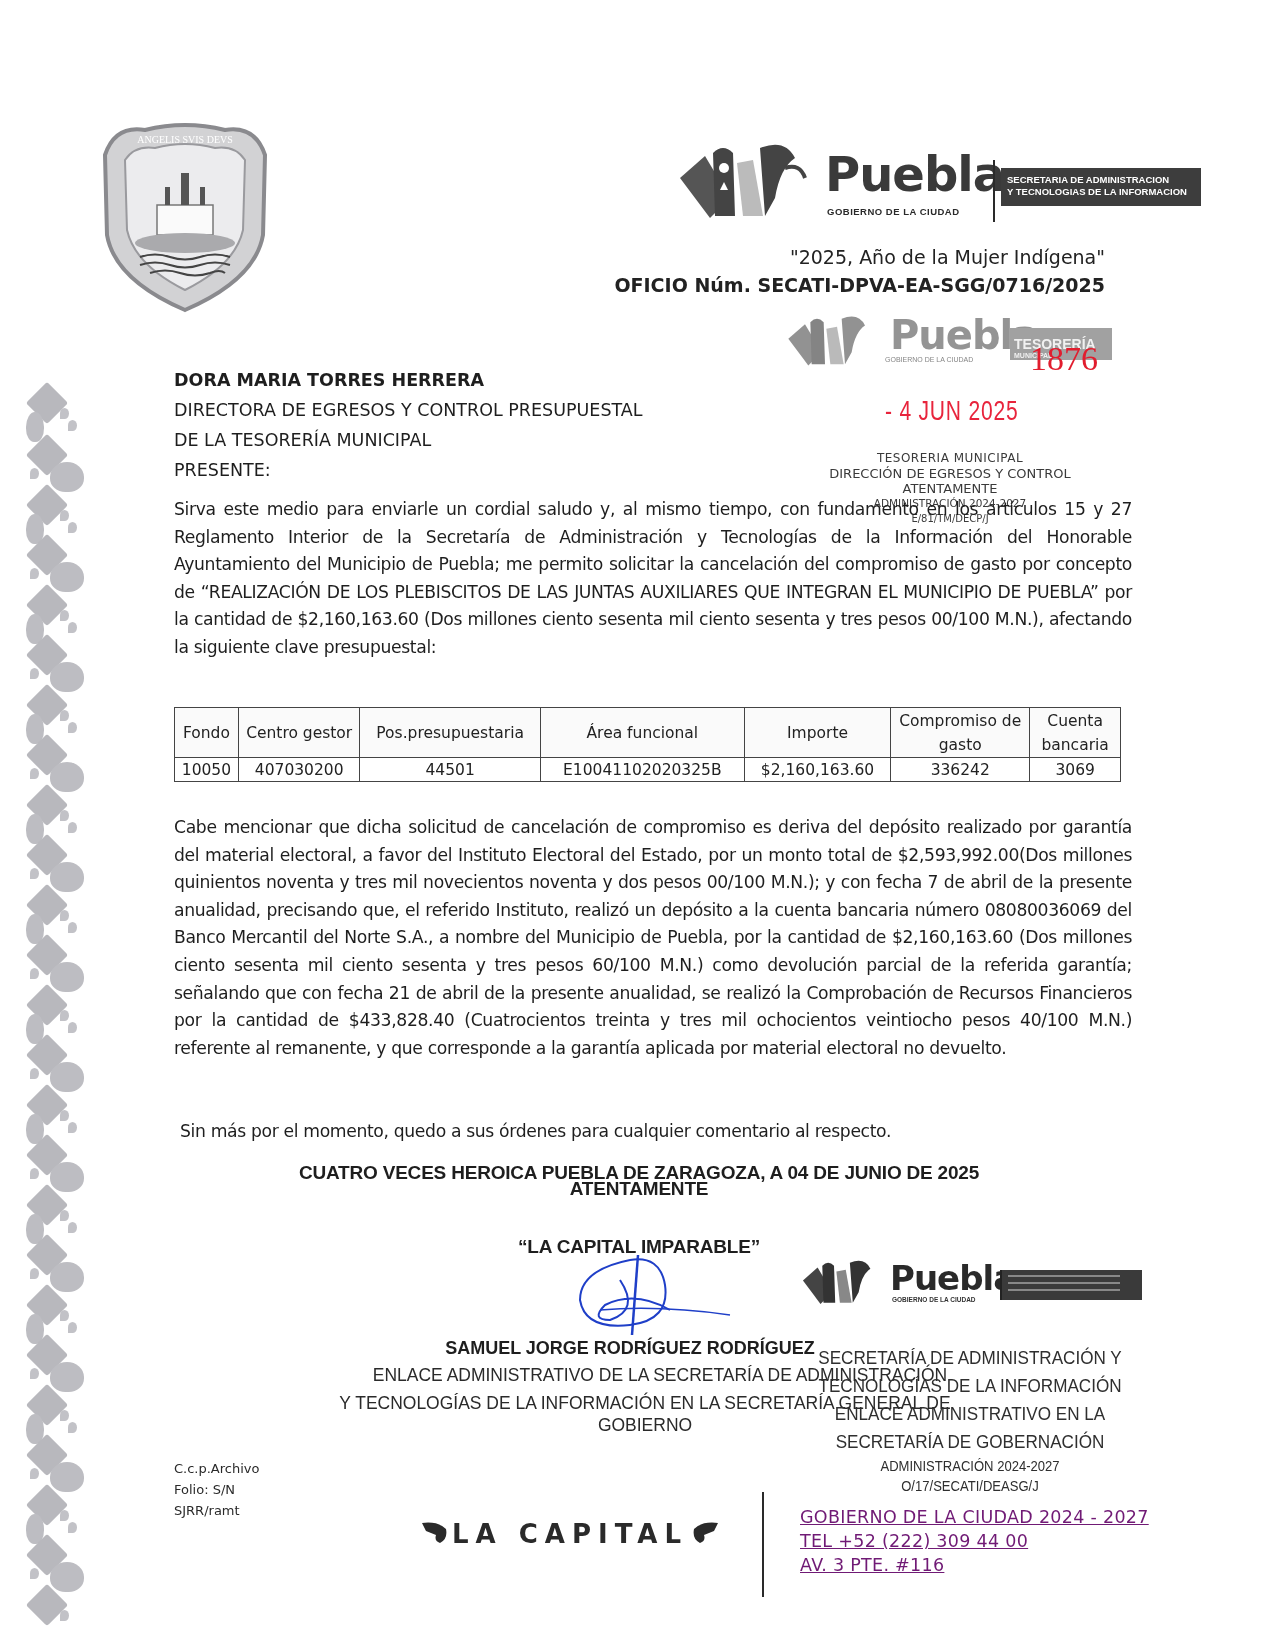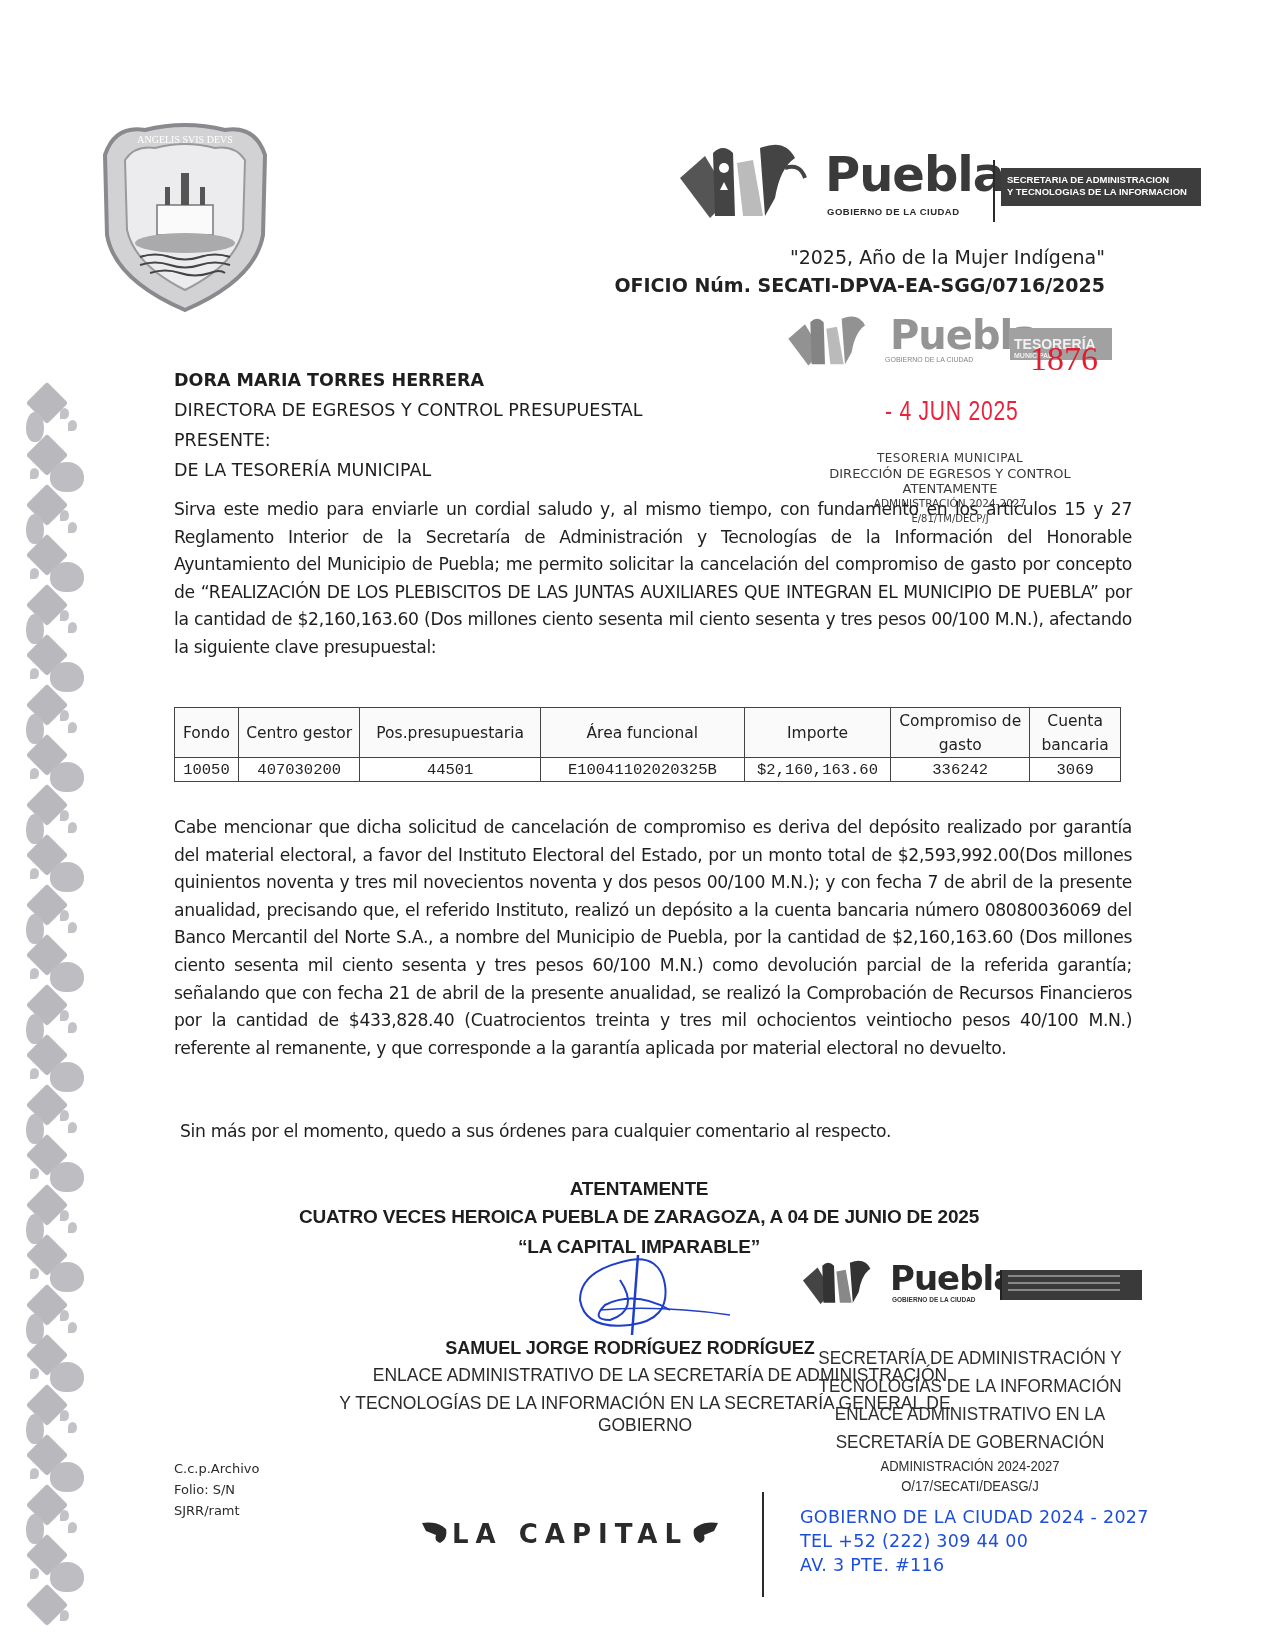--- a/index.html
+++ b/index.html
@@ -48,26 +48,26 @@
   
   .para { position: absolute; left: 174px; width: 958px; font-size: 17.2px; line-height: 27.6px; text-align: justify; font-family: "DejaVu Sans", sans-serif; color: #1e1e1e; letter-spacing: -0.35px; }
   .para1 { top: 496px; }
   .para2 { top: 814px; }
   .para3 { top: 1118px; left: 180px; }
 
   
   .budget-table { position: absolute; left: 174px; top: 707px; width: 947px; border-collapse: collapse; font-family: "DejaVu Sans", sans-serif; font-size: 15.5px; color: #222; }
   .budget-table th, .budget-table td { border: 1.5px solid #444; text-align: center; padding: 0 4px; }
   .budget-table th { font-weight: normal; height: 50px; line-height: 24px; background: #fafafa; }
-  .budget-table td { height: 24px; line-height: 22px; font-family: Liberation Mono, monospace; }
+  .budget-table td { height: 24px; line-height: 22px; }
 
   
   .closing { position: absolute; left: 174px; width: 930px; text-align: center; font-weight: bold; font-family: "Liberation Sans", sans-serif; color: #1e1e1e; font-size: 19px; letter-spacing: -0.2px; }
   .att { top: 1178px; }
-  .city { top: 1206px; }
+  .city { top: 1162px; }
   .slogan { top: 1236px; }
 
   .signature { position: absolute; left: 560px; top: 1250px; width: 260px; height: 90px; }
 
   .sign-logo { position: absolute; left: 800px; top: 1256px; width: 345px; height: 60px; }
   .sign-word { position: absolute; left: 90px; top: 2px; font-size: 34px; font-weight: bold; color: #2a2a2a; font-family: "DejaVu Sans", sans-serif; letter-spacing: -1px; }
   .sign-sub { position: absolute; left: 92px; top: 40px; font-size: 6.5px; font-weight: bold; color: #333; }
   .sign-box { position: absolute; left: 200px; top: 14px; width: 142px; height: 30px; background: #3a3a3a; border-left: 2px solid #222; }
   .sign-box span { display: block; height: 2px; margin: 5px 6px 0; background: #888; width: 80%; }
 
@@ -81,21 +81,21 @@
   .seal-text .s.small { font-size: 14.5px; line-height: 20px; }
   .seal-text .s.code { font-size: 14.5px; line-height: 20px; }
 
   .cc { position: absolute; left: 174px; top: 1458px; font-size: 13px; line-height: 21px; color: #2a2a2a; font-family: "DejaVu Sans", sans-serif; }
 
   .footer-brand { position: absolute; left: 420px; top: 1515px; width: 300px; height: 80px; text-align: center; color: #2a2a2a; font-family: "DejaVu Sans", sans-serif; }
   .footer-brand .top { font-size: 26px; font-weight: bold; letter-spacing: 7px; margin-top: 4px; }
   .footer-brand .bottom { font-size: 38px; font-weight: bold; letter-spacing: 1px; line-height: 36px; }
   .wing { position: absolute; top: 4px; width: 30px; height: 26px; }
   .footer-divider { position: absolute; left: 762px; top: 1492px; width: 2px; height: 105px; background: #2a2a2a; }
-  .footer-contact { position: absolute; left: 800px; top: 1505px; font-size: 17.5px; line-height: 24px; color: #1d4ed8; font-family: "DejaVu Sans", sans-serif; letter-spacing: 0.3px; }
+  .footer-contact { position: absolute; left: 800px; top: 1505px; font-size: 17.5px; line-height: 24px; color: #701a75; font-family: "DejaVu Sans", sans-serif; letter-spacing: 0.3px; text-decoration: underline; }
 </style>
 </head>
 <body>
 
 <div class="side-border">
   <div class="diamond" style="left:32px;top:8px"></div>
   <div class="drop" style="left:60px;top:28px"></div>
   <div class="drop" style="left:68px;top:40px"></div>
   <div class="cloud" style="left:26px;top:32px;width:18px"></div>
   <div class="diamond" style="left:32px;top:60px"></div>
@@ -238,22 +238,22 @@
   <div class="l1">TESORERIA MUNICIPAL</div>
   <div class="l2">DIRECCIÓN DE EGRESOS Y CONTROL</div>
   <div class="l3">ATENTAMENTE</div>
   <div class="l4">ADMINISTRACIÓN 2024-2027</div>
   <div class="l5">E/81/TM/DECP/J</div>
 </div>
 
 <div class="recipient">
   <div class="name">DORA MARIA TORRES HERRERA</div>
   <div>DIRECTORA DE EGRESOS Y CONTROL PRESUPUESTAL</div>
+  <div>DE LA TESORERÍA MUNICIPAL</div>
   <div>PRESENTE:</div>
-  <div>DE LA TESORERÍA MUNICIPAL</div>
 </div>
 
 <p class="para para1">Sirva este medio para enviarle un cordial saludo y, al mismo tiempo, con fundamento en los artículos 15 y 27 Reglamento Interior de la Secretaría de Administración y Tecnologías de la Información del Honorable Ayuntamiento del Municipio de Puebla; me permito solicitar la cancelación del compromiso de gasto por concepto de “REALIZACIÓN DE LOS PLEBISCITOS DE LAS JUNTAS AUXILIARES QUE INTEGRAN EL MUNICIPIO DE PUEBLA” por la cantidad de $2,160,163.60 (Dos millones ciento sesenta mil ciento sesenta y tres pesos 00/100 M.N.), afectando la siguiente clave presupuestal:</p>
 
 <table class="budget-table">
   <thead>
     <tr>
       <th style="width:62px">Fondo</th>
       <th style="width:118px">Centro gestor</th>
       <th style="width:175px">Pos.presupuestaria</th>

